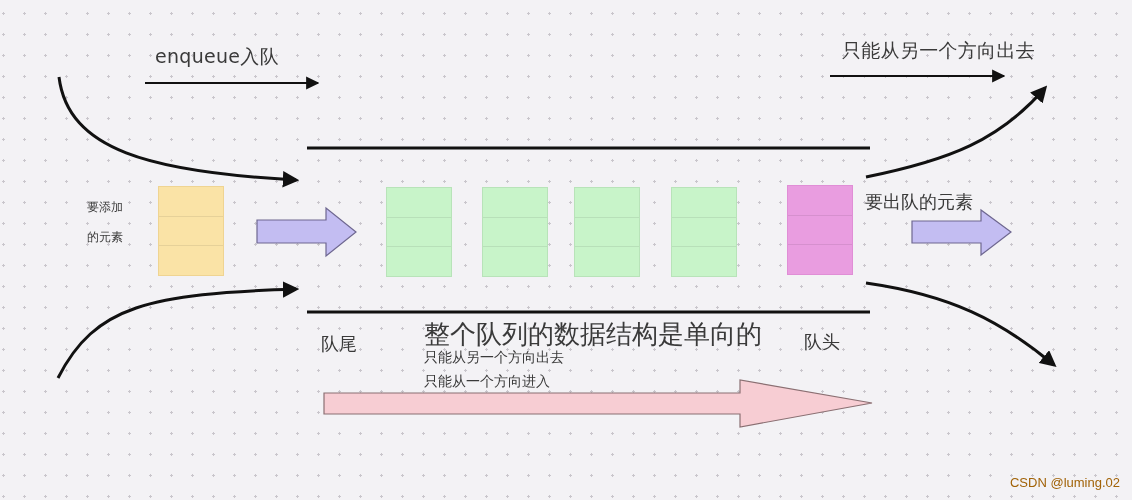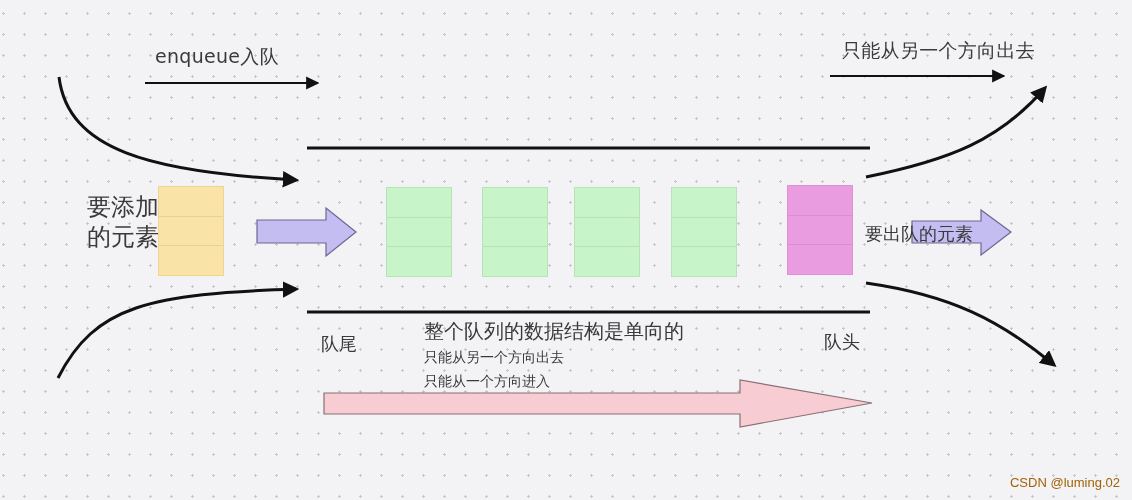--- a/index.html
+++ b/index.html
@@ -33,27 +33,27 @@
       font-size: 19px;
       letter-spacing: 0.3px;
     }
     .label-mid {
       font-size: 18px;
     }
     .label-end {
       font-size: 18px;
     }
     .label-desc-title {
-      font-size: 20px;
+      font-size: 26px;
     }
     .label-desc-line {
       font-size: 14px;
     }
     .label-side {
-      font-size: 24px;
+      font-size: 12px;
       line-height: 30px;
     }
     .cell-box {
       position: absolute;
       width: 66px;
       height: 90px;
       box-sizing: border-box;
       display: flex;
       flex-direction: column;
     }
@@ -141,22 +141,22 @@
   <div class="slot"></div>
   <div class="slot"></div>
 </div>
 
 <div class="cell-box" style="left:787px; top:185px; background:#e99de0; border:1px solid #e08ed6;">
   <div class="slot"></div>
   <div class="slot"></div>
   <div class="slot"></div>
 </div>
 
-<div class="label label-mid" style="left:865px; top:193px;margin-top:32px;">要出队的元素</div>
+<div class="label label-mid" style="left:865px; top:193px;">要出队的元素</div>
 
 <div class="label label-end" style="left:321px; top:335px;">队尾</div>
-<div class="label label-end" style="left:804px; top:333px;margin-left:20px;">队头</div>
+<div class="label label-end" style="left:804px; top:333px;">队头</div>
 
 <div class="label label-desc-title" style="left:424px; top:321px;">整个队列的数据结构是单向的</div>
 <div class="label label-desc-line" style="left:424px; top:350px;">只能从另一个方向出去</div>
 <div class="label label-desc-line" style="left:424px; top:374px;">只能从一个方向进入</div>
 
 <div class="watermark">CSDN @luming.02</div>
 
 </body></html>

